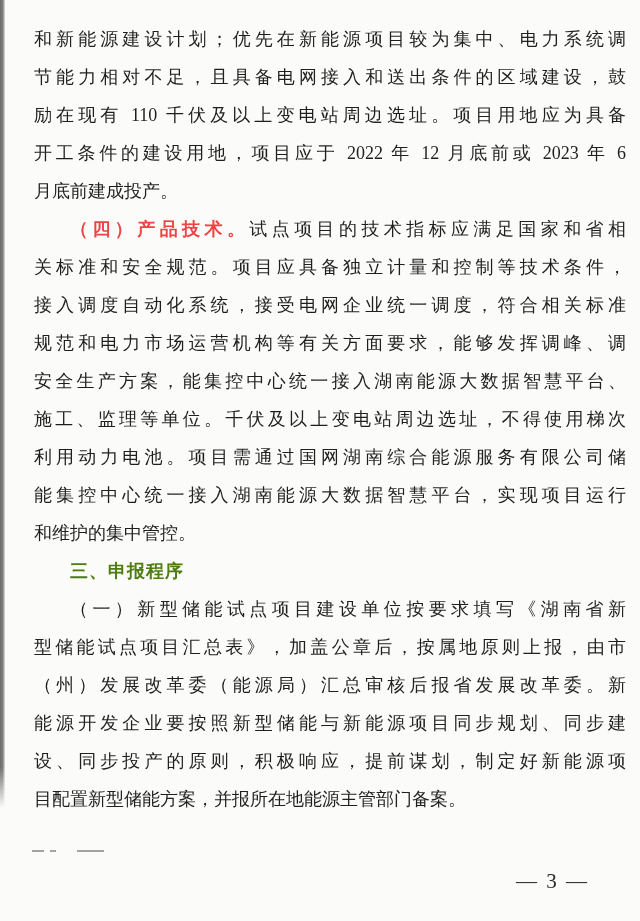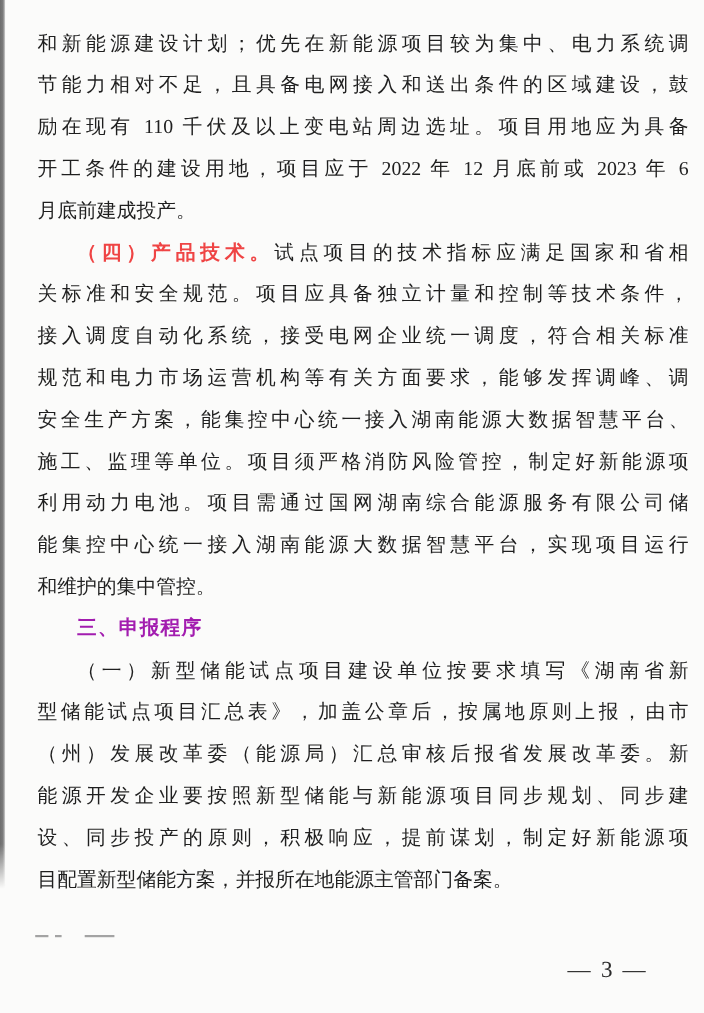--- a/index.html
+++ b/index.html
@@ -29,21 +29,21 @@
   .line.para-end {
     text-align-last: left;
   }
   .line.indent {
     text-indent: 2em;
   }
   .heading {
     font-weight: 700;
     font-family: "DejaVu Sans", sans-serif;
     letter-spacing: 1px;
-    color: #a21caf;
+    color: #4d7c0f;
   }
   .lead-bold {
     font-weight: 700;
     font-family: "DejaVu Sans", sans-serif;
     color: #ef4444;
   }
   .page-number {
     position: absolute;
     top: 869px;
     left: 516px;
@@ -84,21 +84,21 @@
     <div class="line">和新能源建设计划；优先在新能源项目较为集中、电力系统调</div>
     <div class="line">节能力相对不足，且具备电网接入和送出条件的区域建设，鼓</div>
     <div class="line">励在现有 110 千伏及以上变电站周边选址。项目用地应为具备</div>
     <div class="line">开工条件的建设用地，项目应于 2022 年 12 月底前或 2023 年 6</div>
     <div class="line para-end">月底前建成投产。</div>
     <div class="line indent"><span class="lead-bold">（四）产品技术。</span>试点项目的技术指标应满足国家和省相</div>
     <div class="line">关标准和安全规范。项目应具备独立计量和控制等技术条件，</div>
     <div class="line">接入调度自动化系统，接受电网企业统一调度，符合相关标准</div>
     <div class="line">规范和电力市场运营机构等有关方面要求，能够发挥调峰、调</div>
     <div class="line">安全生产方案，能集控中心统一接入湖南能源大数据智慧平台、</div>
-    <div class="line">施工、监理等单位。项目须严格消防风险管控，制定好新能源项</div>
+    <div class="line">施工、监理等单位。千伏及以上变电站周边选址，不得使用梯次</div>
     <div class="line">利用动力电池。项目需通过国网湖南综合能源服务有限公司储</div>
     <div class="line">能集控中心统一接入湖南能源大数据智慧平台，实现项目运行</div>
     <div class="line para-end">和维护的集中管控。</div>
     <div class="line heading indent para-end">三、申报程序</div>
     <div class="line indent">（一）新型储能试点项目建设单位按要求填写《湖南省新</div>
     <div class="line">型储能试点项目汇总表》，加盖公章后，按属地原则上报，由市</div>
     <div class="line">（州）发展改革委（能源局）汇总审核后报省发展改革委。新</div>
     <div class="line">能源开发企业要按照新型储能与新能源项目同步规划、同步建</div>
     <div class="line">设、同步投产的原则，积极响应，提前谋划，制定好新能源项</div>
     <div class="line para-end">目配置新型储能方案，并报所在地能源主管部门备案。</div>

